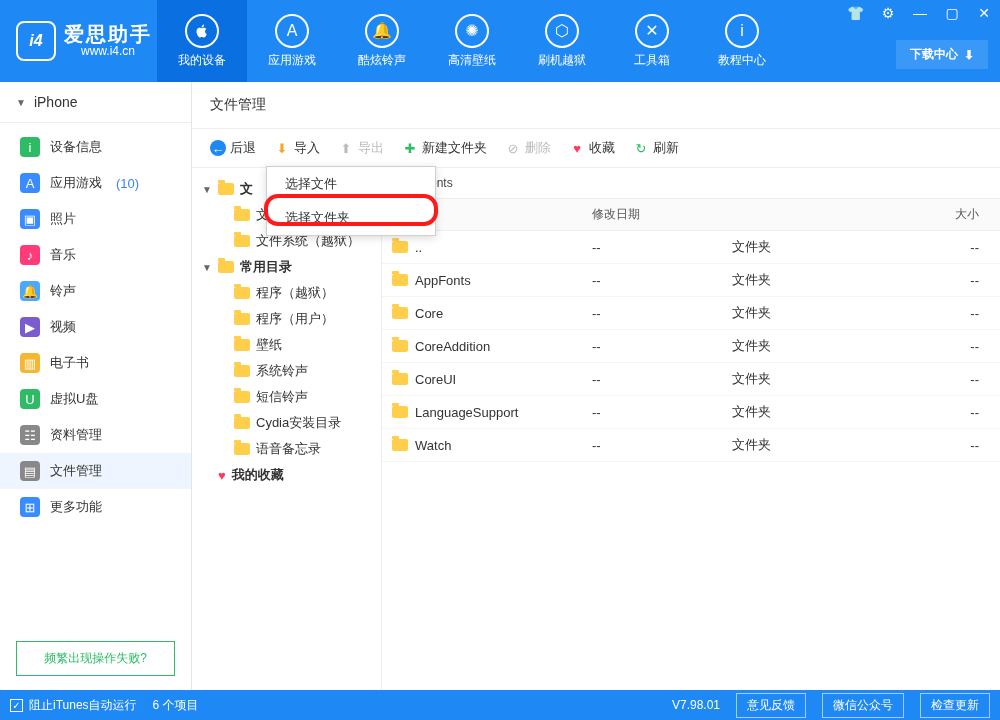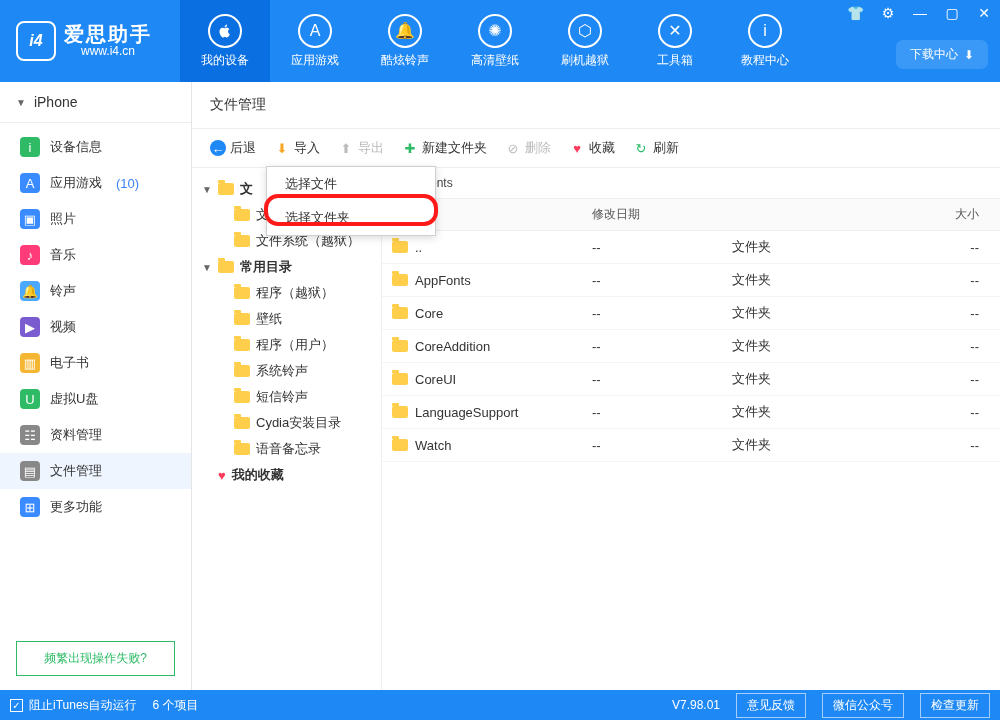--- a/index.html
+++ b/index.html
@@ -1,34 +1,34 @@
 <!DOCTYPE html>
 <html><head>
 <meta charset="utf-8">
 <style>
 * { margin: 0; padding: 0; box-sizing: border-box; font-family: "Microsoft YaHei", Arial, sans-serif; }
 body { width: 1000px; height: 720px; overflow: hidden; background: #fff; font-size: 13px; color: #333; }
 
 .titlebar { height: 82px; background: #1e88f5; display: flex; align-items: stretch; position: relative; }
-.logo-block { width: 180px; display: flex; align-items: center; padding-left: 16px; gap: 8px; }
+.logo-block { width: 157px; display: flex; align-items: center; padding-left: 16px; gap: 8px; }
 .logo-badge { width: 40px; height: 40px; border: 2px solid #fff; border-radius: 8px; color: #fff; display: flex; align-items: center; justify-content: center; font-weight: bold; font-size: 16px; font-style: italic; }
 .logo-text { color: #fff; line-height: 1.1; }
 .logo-text .cn { font-size: 20px; font-weight: bold; letter-spacing: 2px; }
 .logo-text .url { font-size: 12px; text-align: center; }
 
 .nav { display: flex; flex: 1; }
 .nav-item { width: 90px; display: flex; flex-direction: column; align-items: center; justify-content: center; color: #fff; gap: 4px; cursor: pointer; }
 .nav-item.active { background: #0a6fe0; }
 .nav-icon { width: 34px; height: 34px; border: 2px solid #fff; border-radius: 50%; display: flex; align-items: center; justify-content: center; font-size: 16px; }
 .nav-label { font-size: 12px; }
 
 .win-controls { position: absolute; top: 0; right: 0; display: flex; }
 .win-btn { width: 32px; height: 26px; color: #fff; display: flex; align-items: center; justify-content: center; font-size: 14px; cursor: pointer; }
 
-.dl-center { position: absolute; right: 12px; top: 40px; background: #3a99f7; color: #fff; padding: 6px 14px; border-radius: 7px; font-size: 12px; display: flex; align-items: center; gap: 6px; cursor: pointer; }
+.dl-center { position: absolute; right: 12px; top: 40px; background: #3a99f7; color: #fff; padding: 6px 14px; border-radius: 0; font-size: 12px; display: flex; align-items: center; gap: 6px; cursor: pointer; font-weight: bold; }
 
 .body { display: flex; height: calc(100% - 82px - 30px); }
 
 .sidebar { width: 192px; border-right: 1px solid #e5e5e5; display: flex; flex-direction: column; }
 .device-row { padding: 12px 16px; font-size: 14px; border-bottom: 1px solid #eee; cursor: pointer; display: flex; align-items: center; gap: 8px; }
 .side-list { flex: 1; overflow: auto; padding-top: 6px; }
 .side-item { display: flex; align-items: center; gap: 10px; padding: 8px 20px; cursor: pointer; font-size: 13px; }
 .side-item.active { background: #eef5ff; }
 .side-icon { width: 20px; height: 20px; border-radius: 4px; display: flex; align-items: center; justify-content: center; font-size: 13px; color: #fff; }
 .troubleshoot { margin: 10px 16px 14px; border: 1px solid #2fbb66; color: #2fbb66; text-align: center; padding: 8px 4px; font-size: 12px; cursor: pointer; }
@@ -239,26 +239,26 @@
             <span>常用目录</span>
           </div>
         <div class="tree-row" style="padding-left:22px">
             <span class="caret"></span>
             <span class="tfolder"></span>
             <span>程序（越狱）</span>
           </div>
         <div class="tree-row" style="padding-left:22px">
             <span class="caret"></span>
             <span class="tfolder"></span>
+            <span>程序（用户）</span>
+          </div>
+        <div class="tree-row" style="padding-left:22px">
+            <span class="caret"></span>
+            <span class="tfolder"></span>
             <span>壁纸</span>
-          </div>
-        <div class="tree-row" style="padding-left:22px">
-            <span class="caret"></span>
-            <span class="tfolder"></span>
-            <span>程序（用户）</span>
           </div>
         <div class="tree-row" style="padding-left:22px">
             <span class="caret"></span>
             <span class="tfolder"></span>
             <span>系统铃声</span>
           </div>
         <div class="tree-row" style="padding-left:22px">
             <span class="caret"></span>
             <span class="tfolder"></span>
             <span>短信铃声</span>

